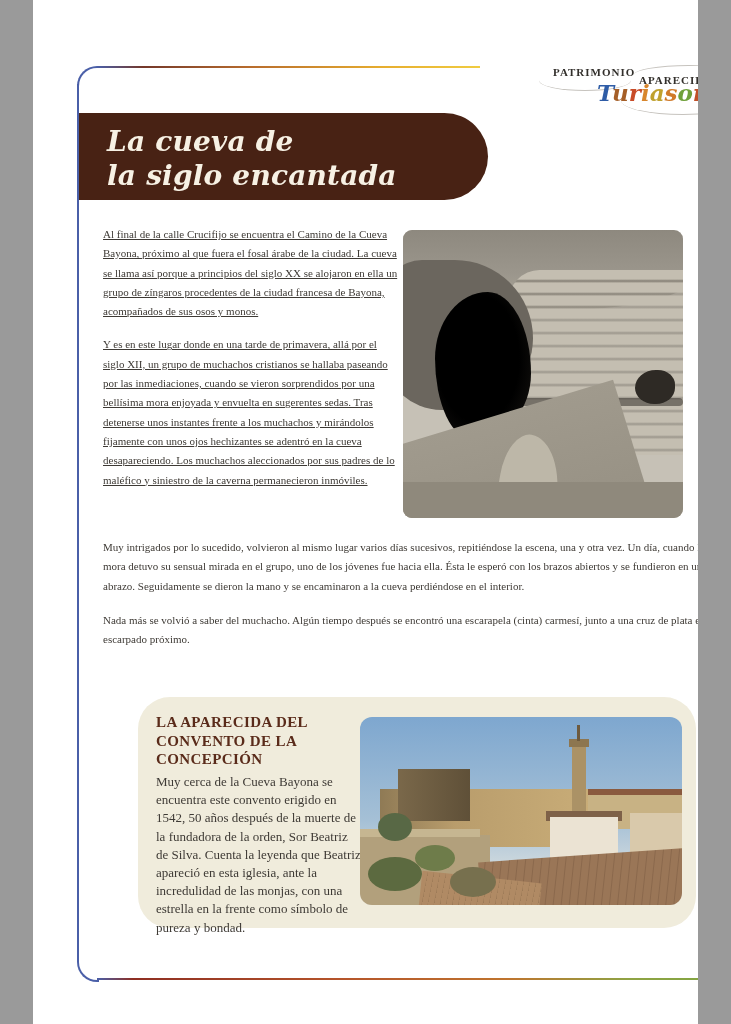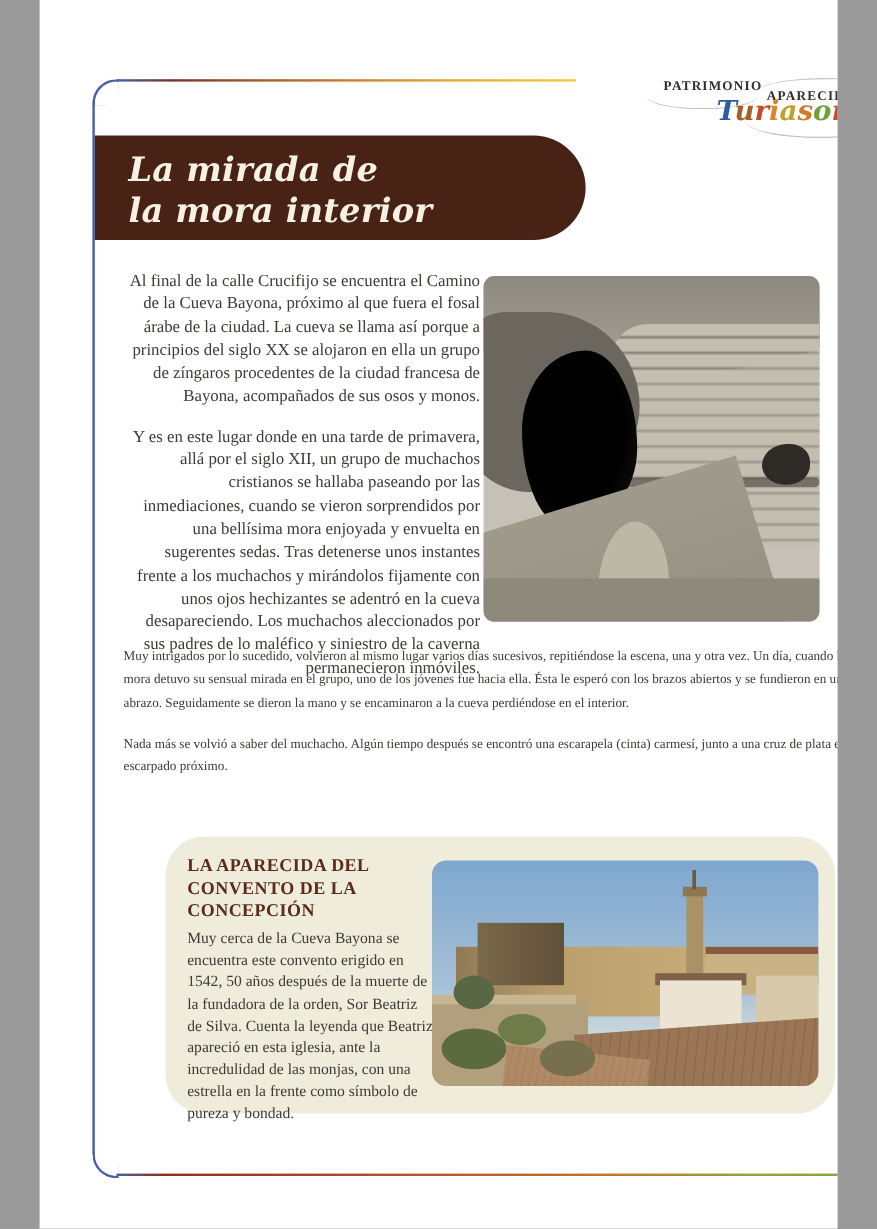--- a/index.html
+++ b/index.html
@@ -38,21 +38,21 @@
     border-bottom:1.5px solid #c6c3be;border-radius:50%;}
 
   
   .banner{position:absolute;left:46px;top:113px;width:409px;height:87px;background:#482214;
     border-radius:0 44px 44px 0;color:#f7f1e4;}
   .banner .t{position:absolute;left:28px;top:12px;font-family:"DejaVu Serif",serif;
     font-style:italic;font-weight:bold;font-size:28px;line-height:34px;letter-spacing:0.2px;}
 
   
   .col-text{position:absolute;left:70px;top:225px;width:297px;}
-  .col-text p{margin:0 0 14px 0;font-size:14px;line-height:19.3px;text-align:right;}
+  .col-text p{margin:0 0 14px 0;font-size:11px;line-height:19.3px;text-align:left;text-decoration:underline;}
   .full-text{position:absolute;left:70px;top:538px;width:624px;}
   .full-text p{margin:0 0 15px 0;font-size:11px;line-height:19.3px;}
 
   
   .bw-photo{position:absolute;left:370px;top:230px;width:280px;height:288px;border-radius:9px;
     overflow:hidden;background:#c6c1b6;}
   .bw-photo .sky{position:absolute;right:-18px;top:-20px;width:70px;height:55px;background:#f6f5f2;
     border-radius:50% 30% 30% 60%;}
   .bw-photo .rocktop{position:absolute;left:-10px;top:-12px;width:310px;height:92px;
     background:linear-gradient(180deg,#8a857b 0%,#9b968c 60%,#aba69a 100%);
@@ -128,22 +128,22 @@
     <div class="swoosh1"></div>
     <div class="swoosh2"></div>
     <div class="swoosh3"></div>
     <div class="word1">PATRIMONIO</div>
     <div class="word2">APARECIDA</div>
     <div class="script" id="script-container"><span style="color: rgb(46, 92, 166);">T</span><span style="color: rgb(165, 95, 40);">u</span><span style="color: rgb(200, 75, 40);">r</span><span style="color: rgb(216, 134, 44);">i</span><span style="color: rgb(192, 161, 46);">a</span><span style="color: rgb(208, 122, 42);">s</span><span style="color: rgb(111, 160, 58);">o</span><span style="color: rgb(193, 80, 40);">n</span><span style="color: rgb(154, 163, 58);">e</span><span style="color: rgb(204, 115, 41);">n</span><span style="color: rgb(122, 168, 60);">s</span><span style="color: rgb(221, 179, 46);">e</span></div>
   </div>
 
   <div class="banner">
     <div class="t">
-      <div>La mirada de</div>
-      <div>la mora interior</div>
+      <div>La cueva de</div>
+      <div>la siglo encantada</div>
     </div>
   </div>
 
   <div class="bw-photo">
     <div class="sky"></div>
     <div class="rocktop"></div>
     <div class="strata"></div>
     <div class="shadowband"></div>
     <div class="notch"></div>
     <div class="rockleft"></div>

